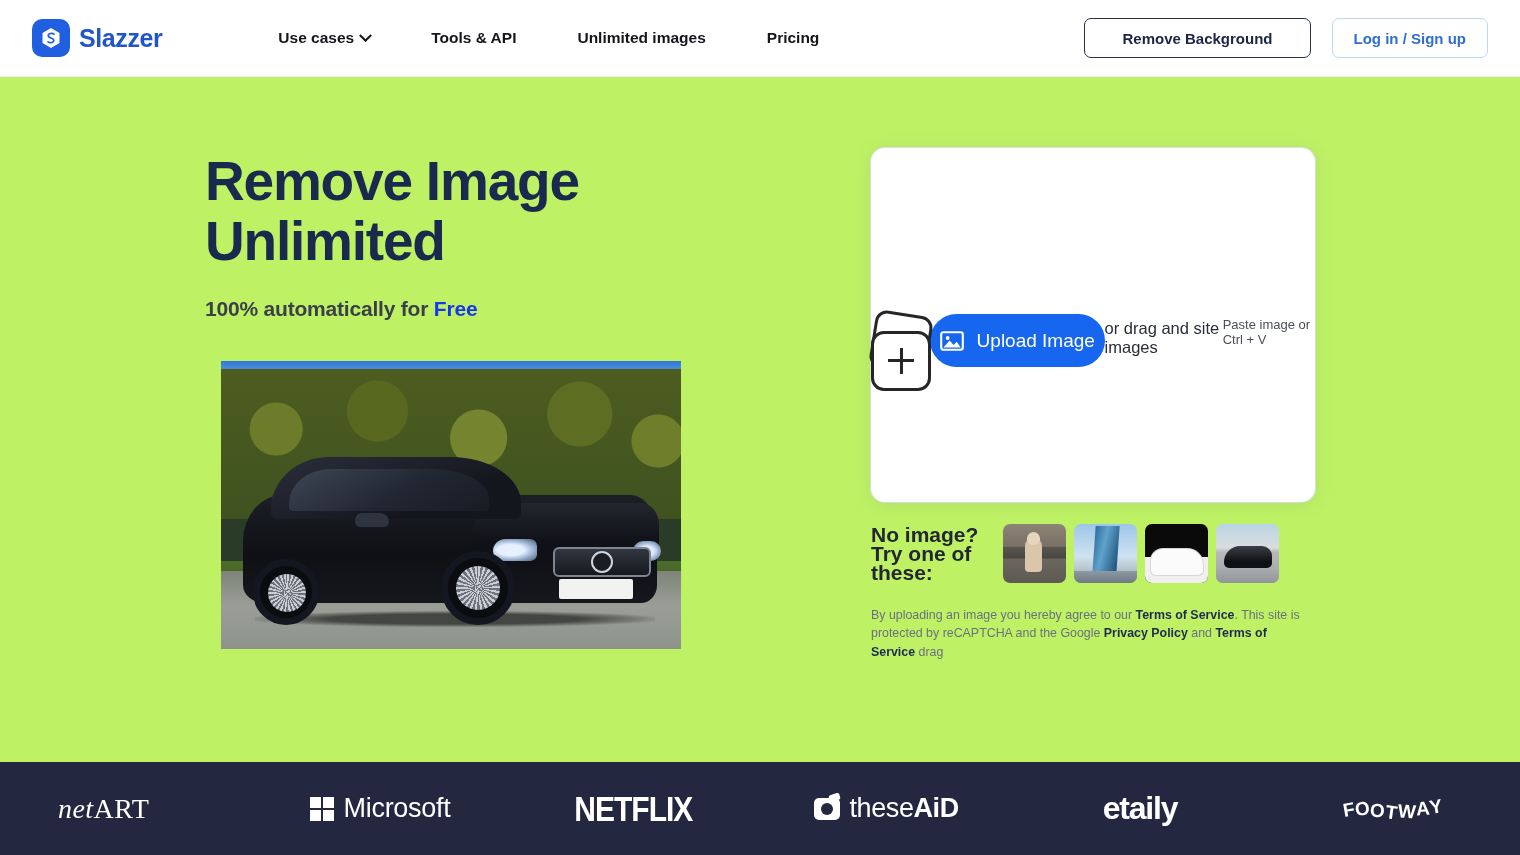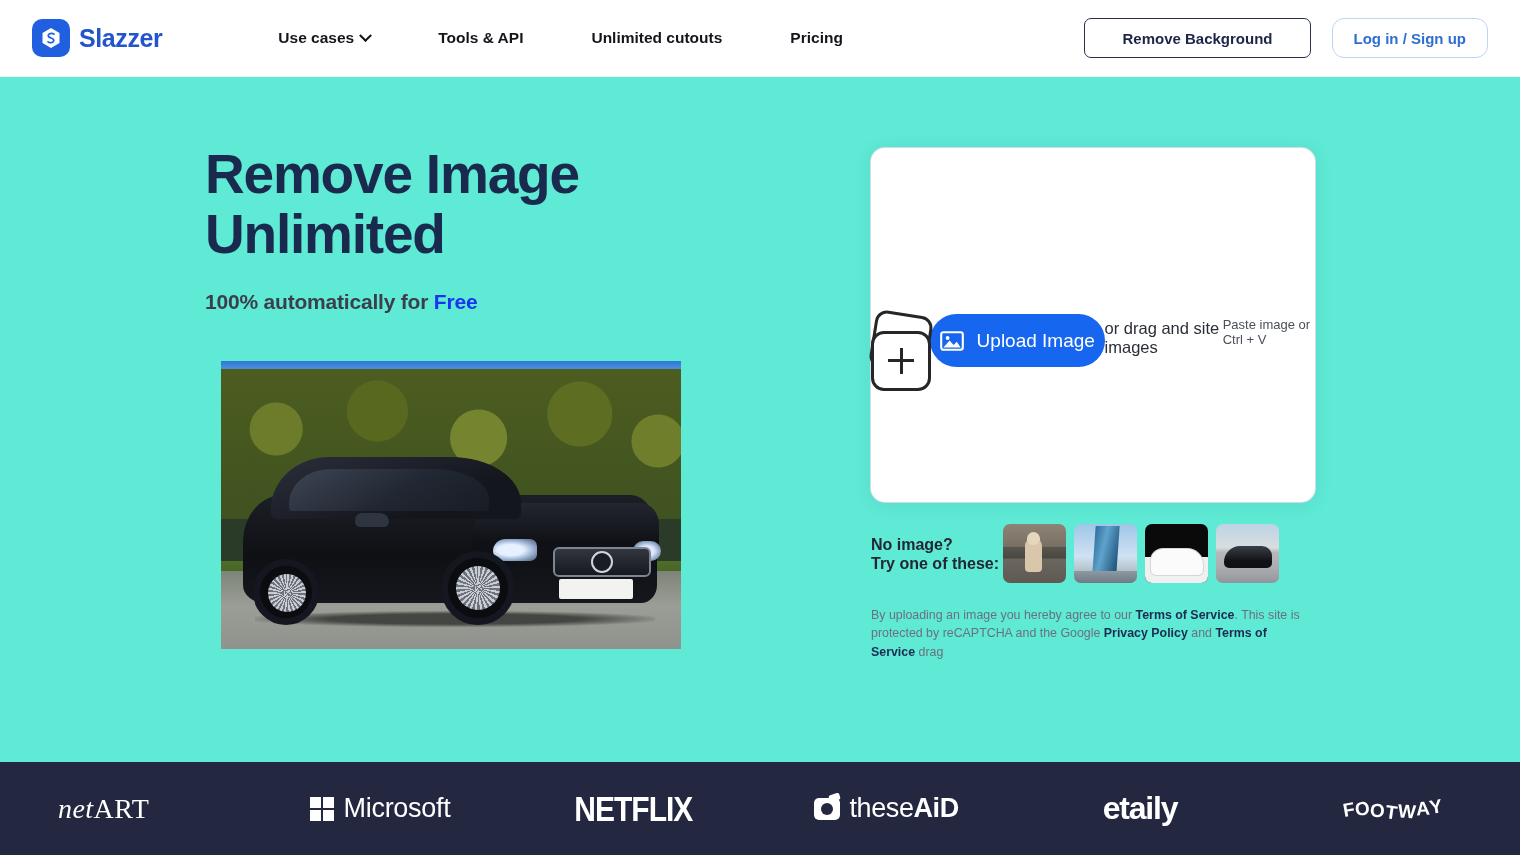--- a/index.html
+++ b/index.html
@@ -14,21 +14,21 @@
     font-family: "Liberation Sans", sans-serif;
     background: #ffffff;
     color: #1b2236;
     -webkit-font-smoothing: antialiased;
   }
 
   .page {
     position: relative;
     width: 1520px;
     height: 855px;
-    background: #5eead4;
+    background: #bef264;
   }
 
   
   .header {
     position: absolute;
     top: 0; left: 0;
     width: 1520px;
     height: 77px;
     background: #ffffff;
     border-bottom: 1px solid #eef0f4;
@@ -55,21 +55,21 @@
   .brand-name {
     font-size: 25px;
     font-weight: bold;
     letter-spacing: -0.4px;
     color: #2255cc;
   }
 
   .nav {
     display: flex;
     align-items: center;
-    gap: 16px;
+    gap: 9px;
     margin-left: 98px;
   }
   .nav-item {
     font-size: 15.5px;
     font-weight: bold;
     color: #14161c;
     padding: 8px 18px;
     display: flex;
     align-items: center;
     gap: 7px;
@@ -102,35 +102,35 @@
     font-size: 15px;
     font-weight: bold;
     font-family: "Liberation Sans", sans-serif;
     cursor: pointer;
     white-space: nowrap;
   }
   .btn-outline-blue {
     height: 40px;
     padding: 0 21px;
     border: 1px solid #bcd6f5;
-    border-radius: 12px;
+    border-radius: 7px;
     background: #fff;
     color: #2f6fd0;
     font-size: 15px;
     font-weight: bold;
     font-family: "Liberation Sans", sans-serif;
     cursor: pointer;
     white-space: nowrap;
   }
 
   
   .hero-left {
     position: absolute;
     left: 205px;
-    top: 144px;
+    top: 151px;
     width: 640px;
   }
   .hero-title {
     font-size: 55px;
     line-height: 60px;
     font-weight: bold;
     letter-spacing: -1.2px;
     color: #192a4e;
   }
   .hero-sub {
@@ -364,21 +364,21 @@
   
   .samples {
     position: absolute;
     left: 871px;
     top: 524px;
     width: 444px;
     display: flex;
     align-items: center;
   }
   .samples-label {
-    font-size: 16px;
+    font-size: 21px;
     font-weight: bold;
     color: #232733;
     line-height: 19px;
     width: 132px;
   }
   .thumbs {
     display: flex;
     gap: 8px;
   }
   .thumb {
@@ -593,21 +593,21 @@
 
     <nav class="nav">
       <div class="nav-item">
         <span>Use cases</span>
         <span class="chev"></span>
       </div>
       <div class="nav-item">
         <span>Tools &amp; API</span>
       </div>
       <div class="nav-item">
-        <span>Unlimited cutouts</span>
+        <span>Unlimited images</span>
       </div>
       <div class="nav-item">
         <span>Pricing</span>
       </div>
     </nav>
 
     <div class="header-actions">
       <button class="btn-outline-dark">Remove Background</button>
       <button class="btn-outline-blue">Log in / Sign up</button>
     </div>

